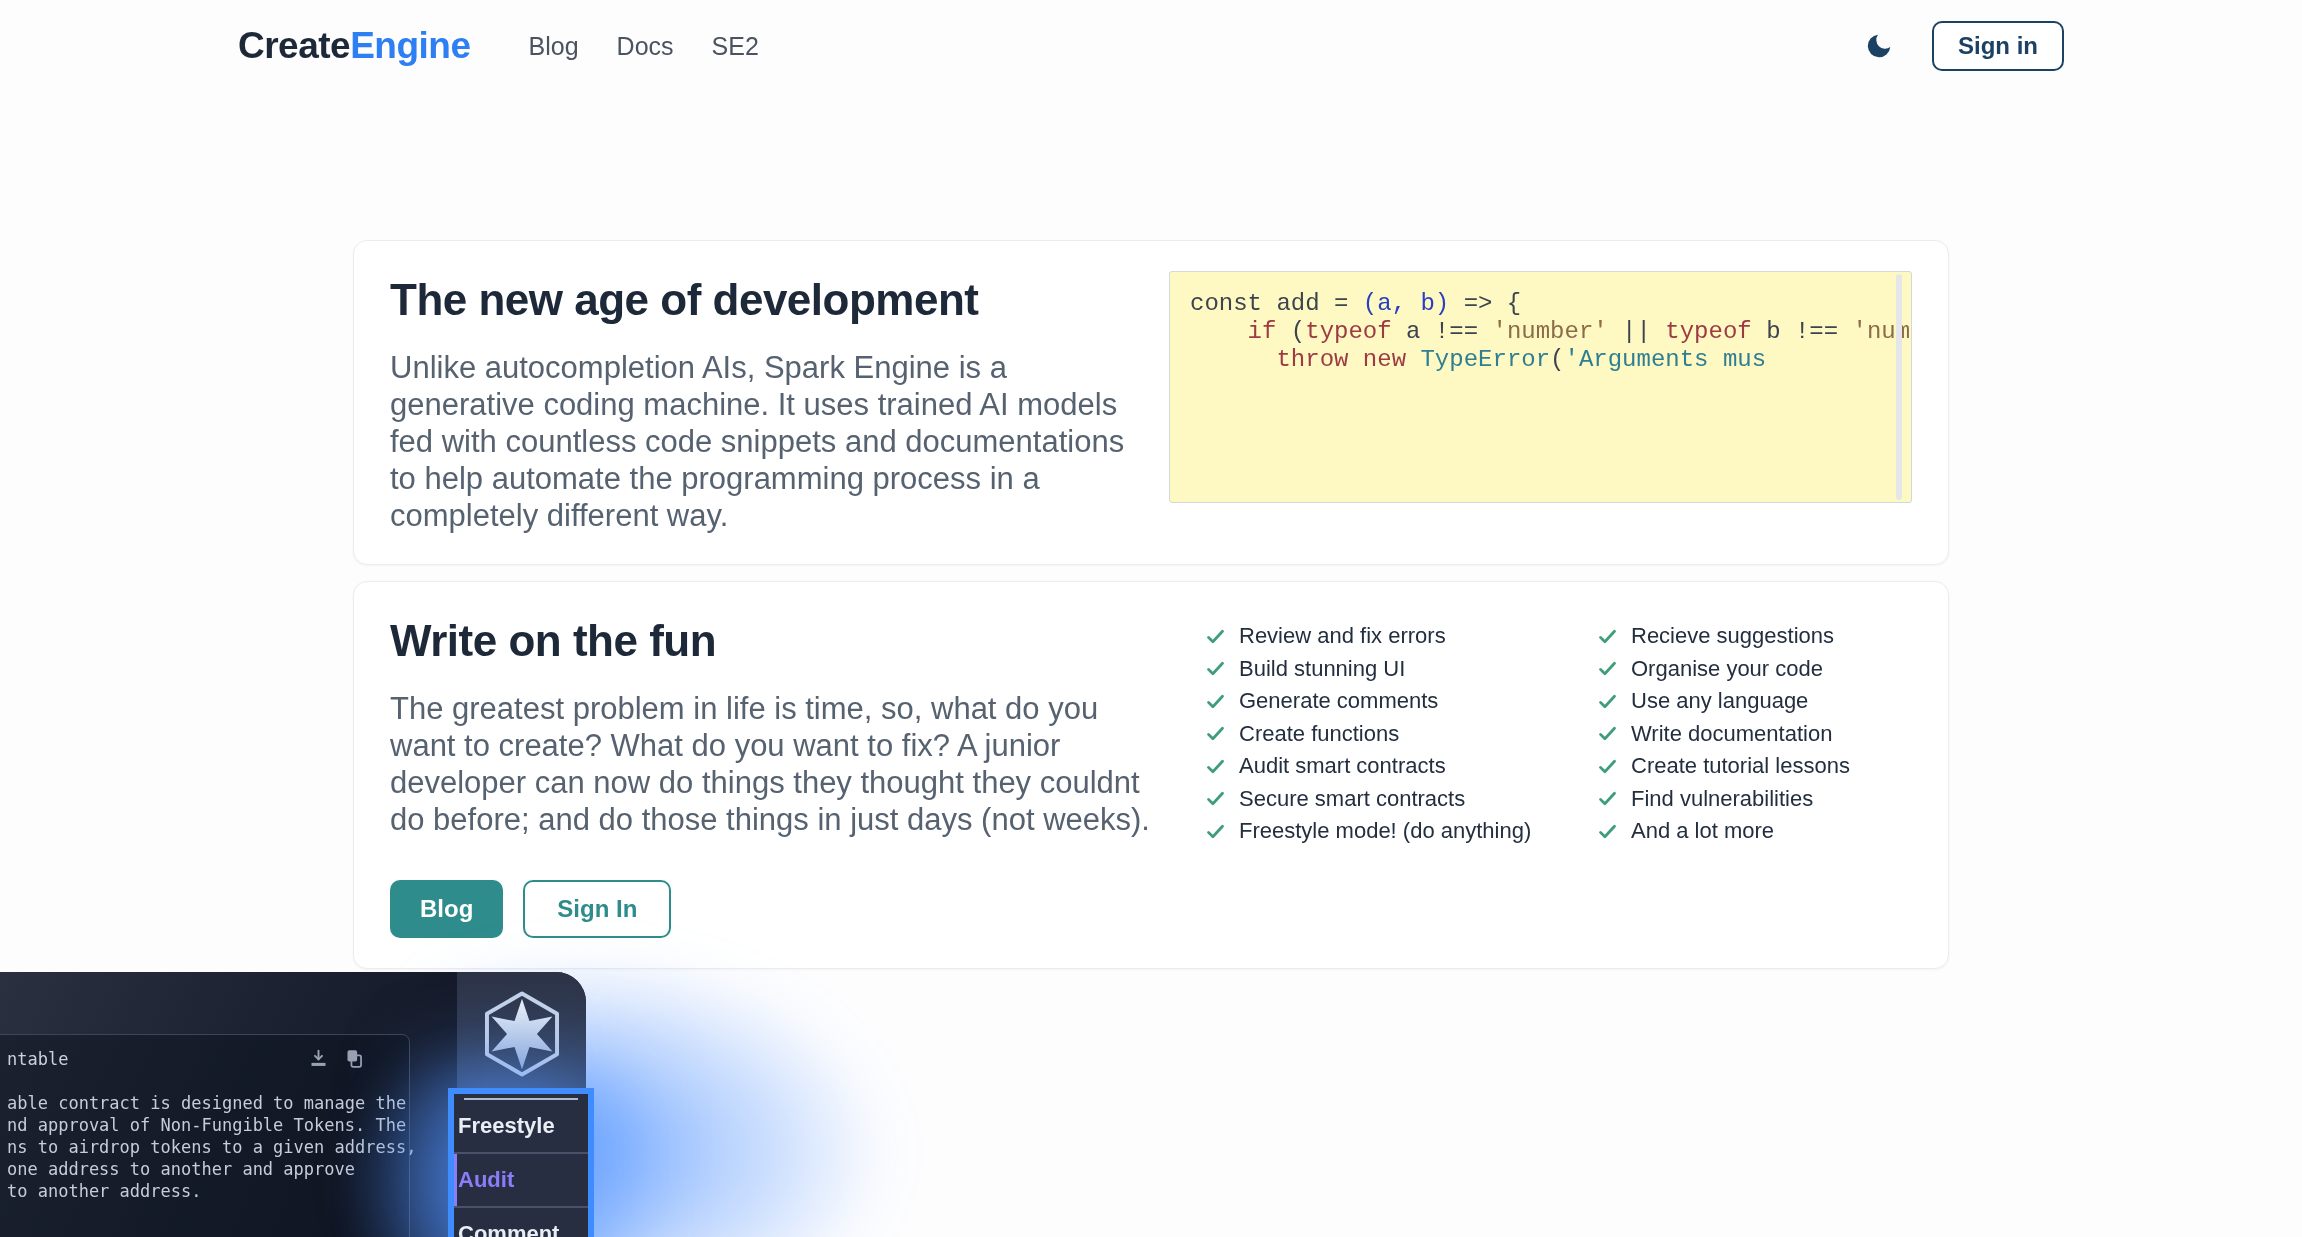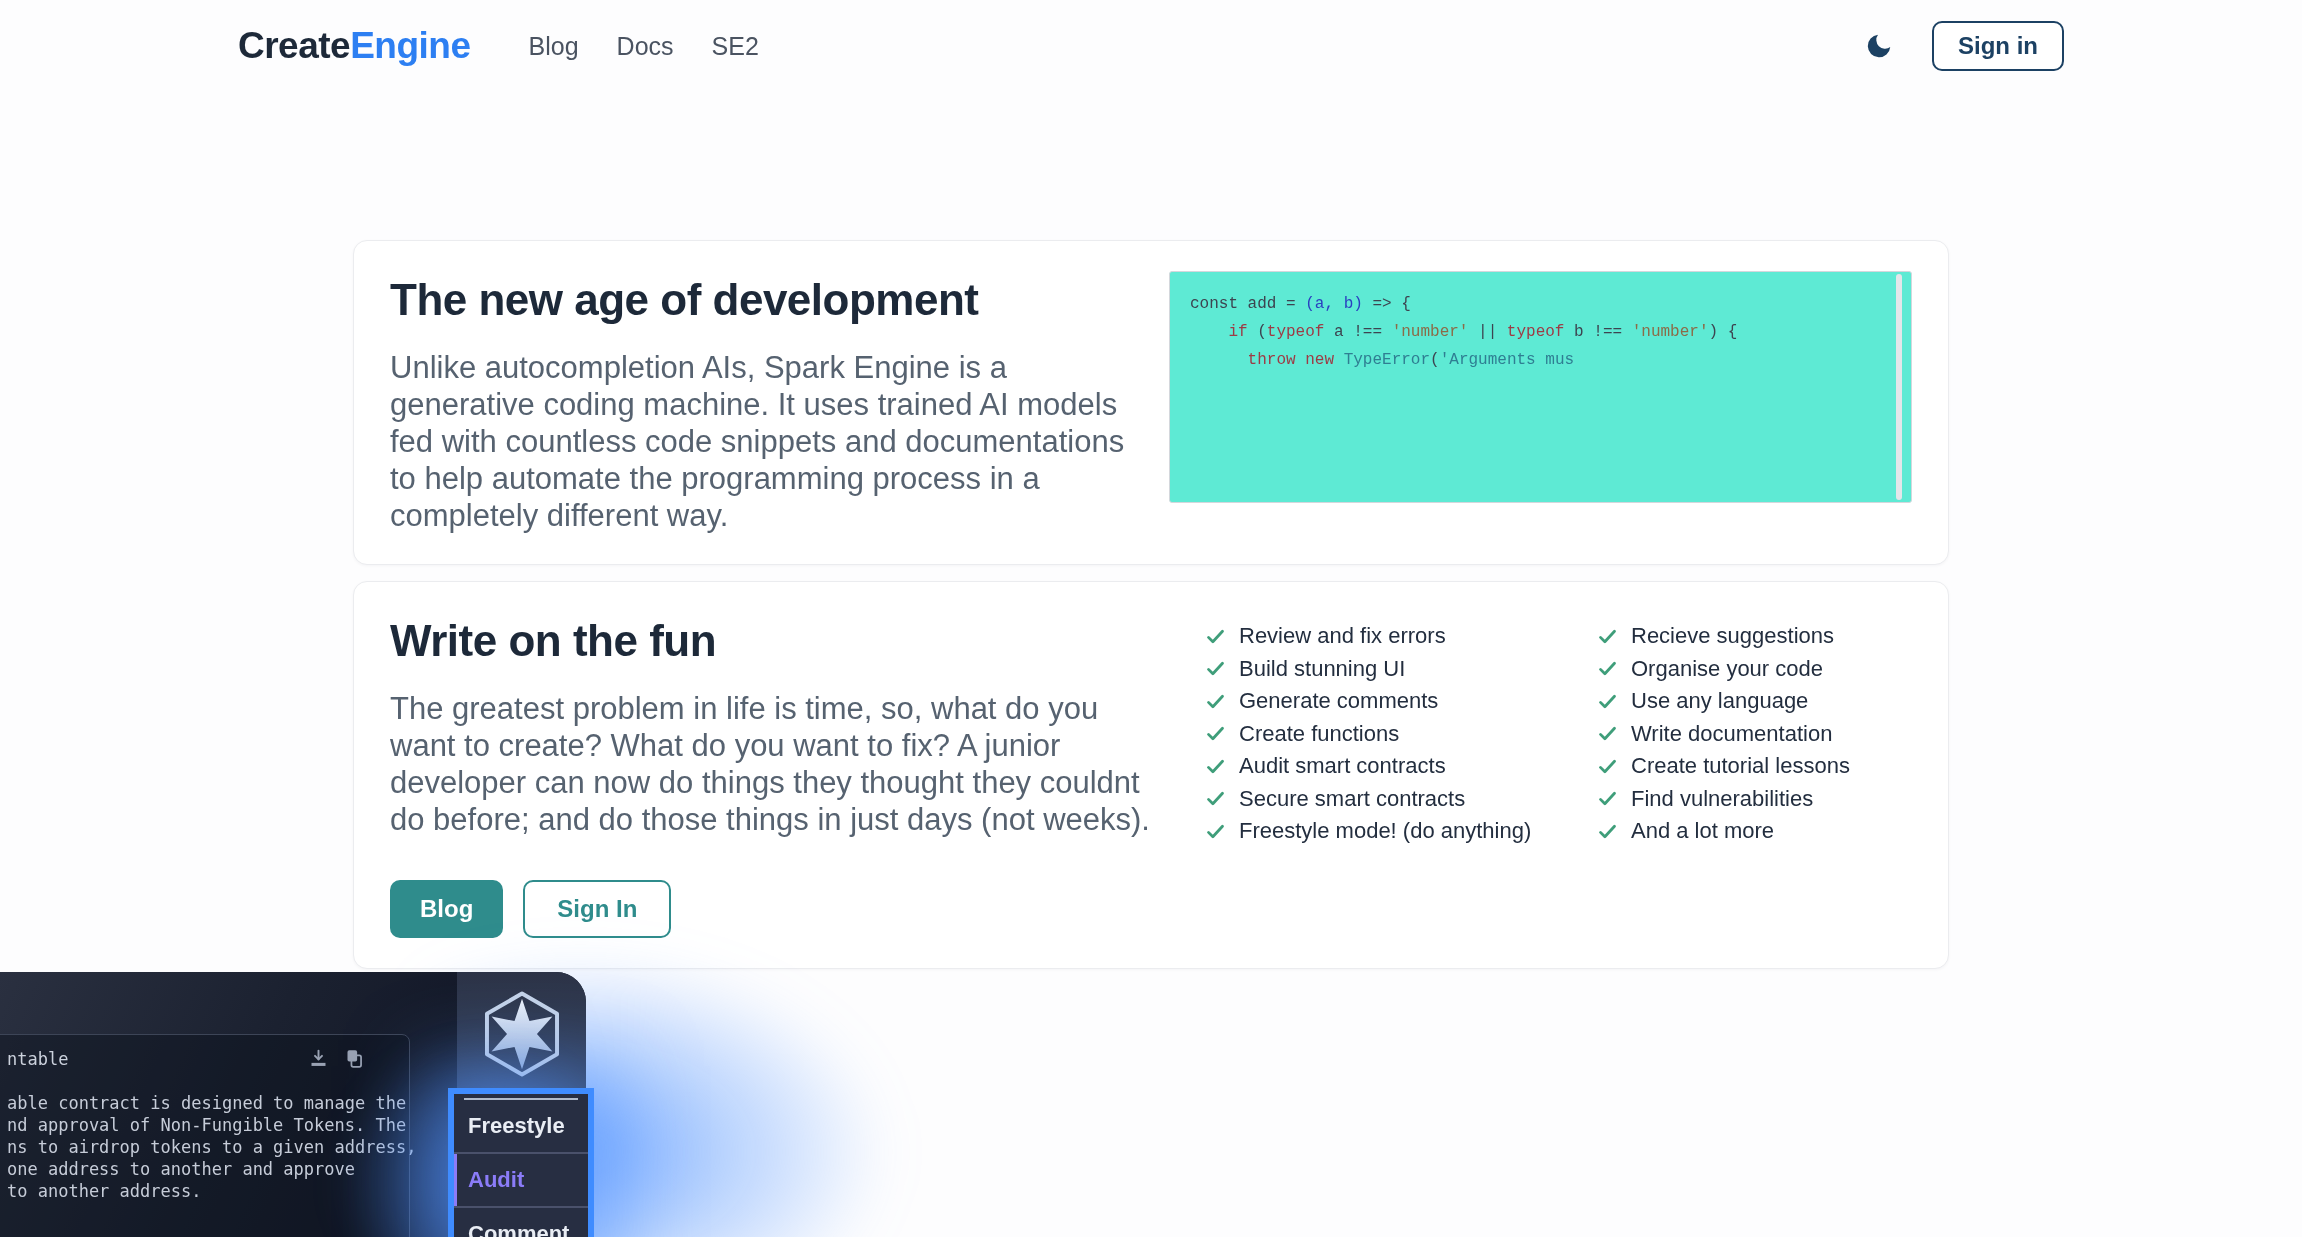--- a/index.html
+++ b/index.html
@@ -33,22 +33,22 @@
   }
   .card + .card { margin-top:16px; }
   .card-row { display:flex; }
   .left-col { width:779px; flex:0 0 779px; }
   h1.card-title { font-size:44px; font-weight:800; color:#1d2939; margin:4px 0 24px; letter-spacing:-0.5px; }
   .card-para { font-size:31px; line-height:37px; color:#566270; margin:0; max-width:765px; }
 
   
   .code-box {
     margin-left:auto; width:745px; height:232px; border:1px solid #d4d7dc; border-radius:3px;
-    background:#5eead4; padding:18px 34px 18px 20px; position:relative; overflow:hidden;
-    font-family:"Liberation Mono", monospace; font-size:16px; line-height:28px;
+    background:#fef9c3; padding:18px 34px 18px 20px; position:relative; overflow:hidden;
+    font-family:"Liberation Mono", monospace; font-size:24px; line-height:28px;
   }
   .code-box::after { 
     content:""; position:absolute; top:2px; bottom:2px; right:9px; width:6px;
     background:#e4e6ea; border-radius:3px;
   }
   .code-line { white-space:pre; }
   .tok-plain { color:#3d4450; }
   .tok-blue  { color:#2a3fc0; }
   .tok-kw    { color:#9d3b45; }
   .tok-str   { color:#8b6c48; }
@@ -104,21 +104,21 @@
   .t-body { padding:23px 0 0 20px; color:#c6ccd8; font-size:17px; line-height:22px; }
   .t-line { white-space:pre; }
 
   .mode-menu {
     position:absolute; left:448px; top:116px; width:146px; height:200px;
     border:6px solid #3f8cff; background:#272e42;
     box-shadow:0 0 80px 22px rgba(86,150,255,.55);
   }
   .menu-topline { height:2px; background:#c9d2e2; opacity:.85; margin:4px 10px 0 10px; }
   .menu-item {
-    position:relative; padding:13px 14px; font-size:22px; font-weight:700; color:#e9edf4;
+    position:relative; padding:13px 4px; font-size:22px; font-weight:700; color:#e9edf4;
     border-bottom:2px solid #4a516b;
   }
   .menu-item:last-child { border-bottom:none; }
   .menu-item.active { color:#8b7cf8; }
   .menu-item.active::before { content:""; position:absolute; left:0; top:0; bottom:0; width:3px; background:#8b7cf8; }
 </style>
 </head>
 <body>
 
 <header>

